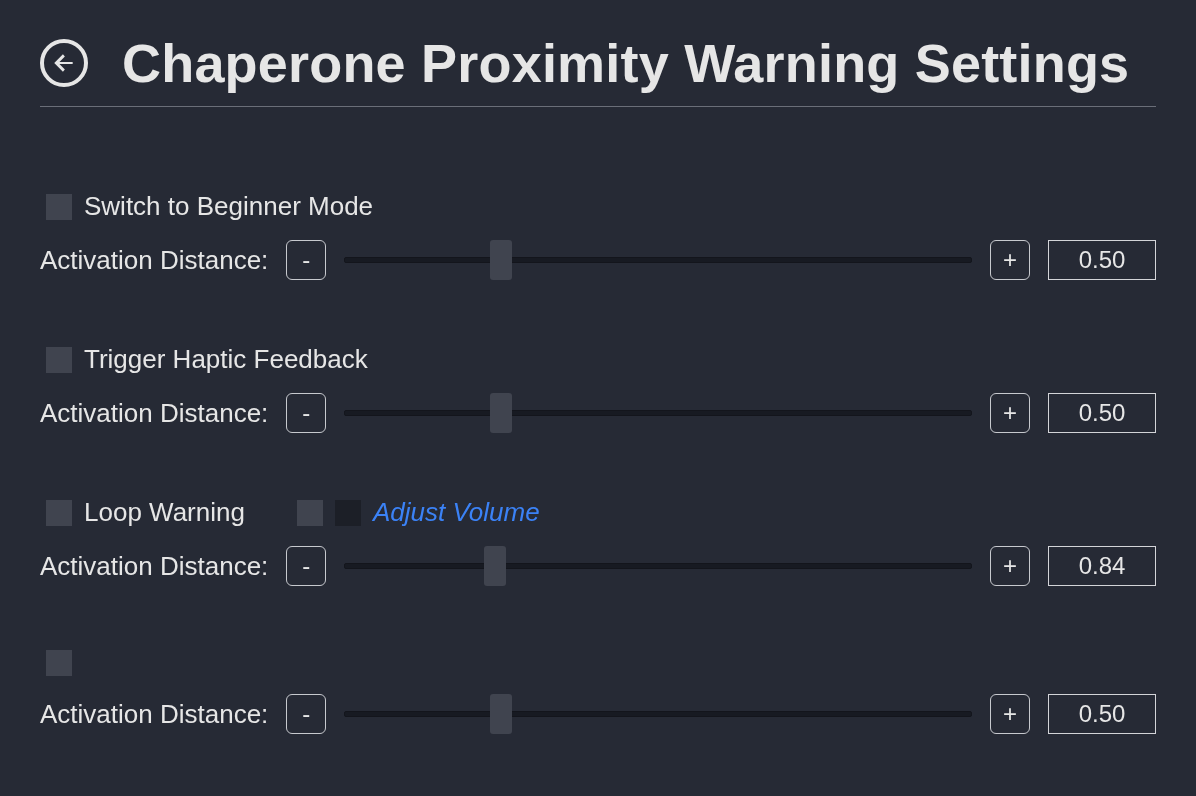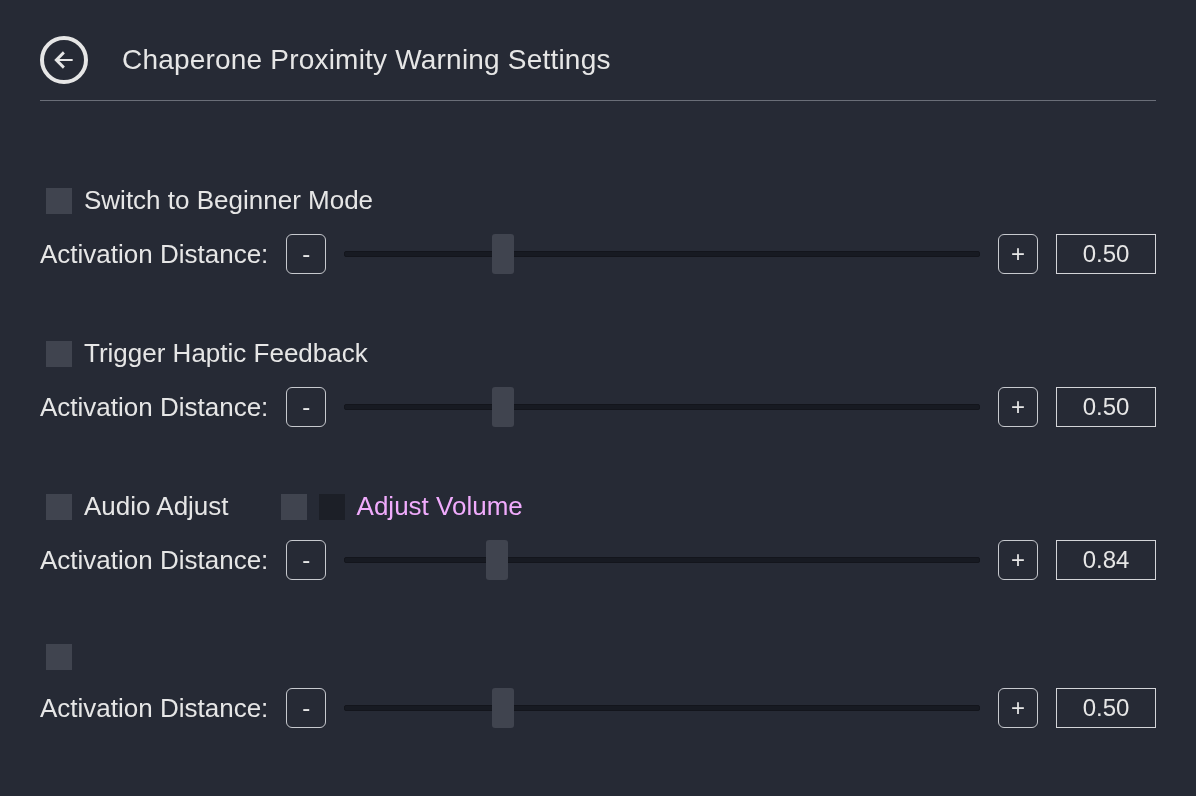--- a/index.html
+++ b/index.html
@@ -23,22 +23,22 @@
     height: 48px;
     border: 4px solid #e6e6e6;
     border-radius: 50%;
     display: flex;
     align-items: center;
     justify-content: center;
     cursor: pointer;
   }
   .back-circle svg { display: block; }
   .page-title {
-    font-size: 28px;
-    font-weight: 400;
+    font-size: 54px;
+    font-weight: 700;
     line-height: 1;
     letter-spacing: .2px;
   }
   .hr {
     margin-top: 16px;
     border: none;
     border-top: 1px solid #6a6e78;
   }
 
   
@@ -60,21 +60,21 @@
   }
   .chk.disabled {
     background: #1c1f27;
     cursor: default;
   }
   .chk-label {
     font-size: 26px;
     font-weight: 400;
     margin-right: 40px;
   }
-  .chk-label.disabled { color: #f0abfc; }
+  .chk-label.disabled { color: #3b82f6; font-style: italic; }
 
   .row-slider {
     display: flex;
     align-items: center;
     margin-top: 18px;
     gap: 18px;
     justify-content: center;
   }
   .act-label {
     font-size: 26px;
@@ -112,21 +112,21 @@
   .slider-thumb {
     position: absolute;
     width: 22px;
     height: 40px;
     background: #40444f;
     border-radius: 3px;
     transform: translateX(-50%);
     cursor: pointer;
   }
   .value-box {
-    width: 100px;
+    width: 108px;
     height: 40px;
     border: 1px solid #d3d4d8;
     display: flex;
     align-items: center;
     justify-content: center;
     font-size: 24px;
   }
 </style>
 </head>
 <body>
@@ -175,21 +175,21 @@
         <div class="slider-thumb" style="left:25%"></div>
       </div>
       <button class="pm-btn">+</button>
       <div class="value-box">0.50</div>
     </div>
   </div>
 
   <div class="group">
     <div class="row-checks">
       <div class="chk"></div>
-      <span class="chk-label">Audio Adjust</span>
+      <span class="chk-label">Loop Warning</span>
       <div class="chk"></div>
       <div class="chk disabled"></div>
       <span class="chk-label disabled">Adjust Volume</span>
     </div>
     <div class="row-slider">
       <span class="act-label">Activation Distance:</span>
       <button class="pm-btn">-</button>
       <div class="slider-wrap">
         <div class="slider-track"></div>
         <div class="slider-thumb" style="left:24%"></div>

